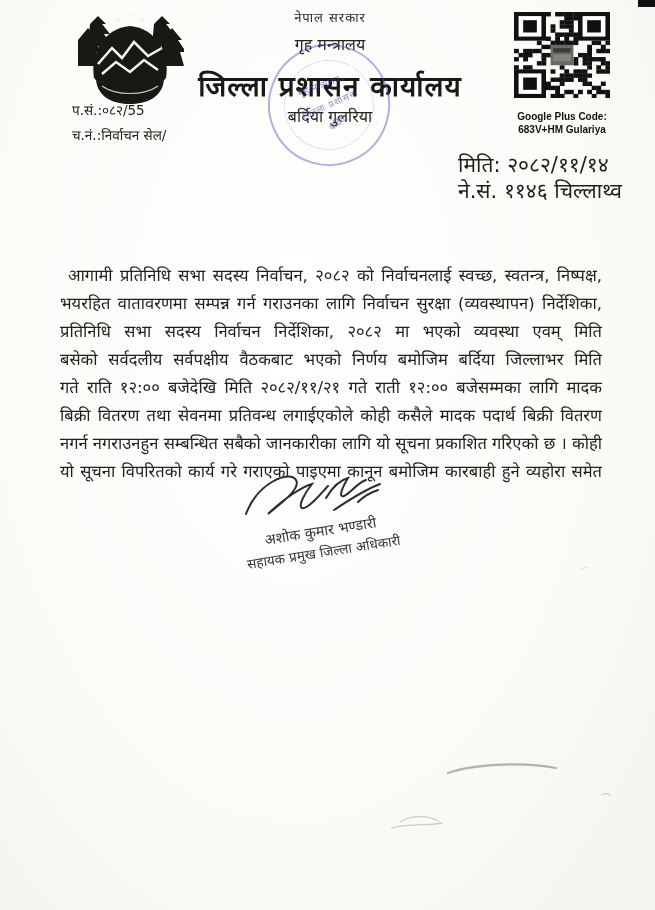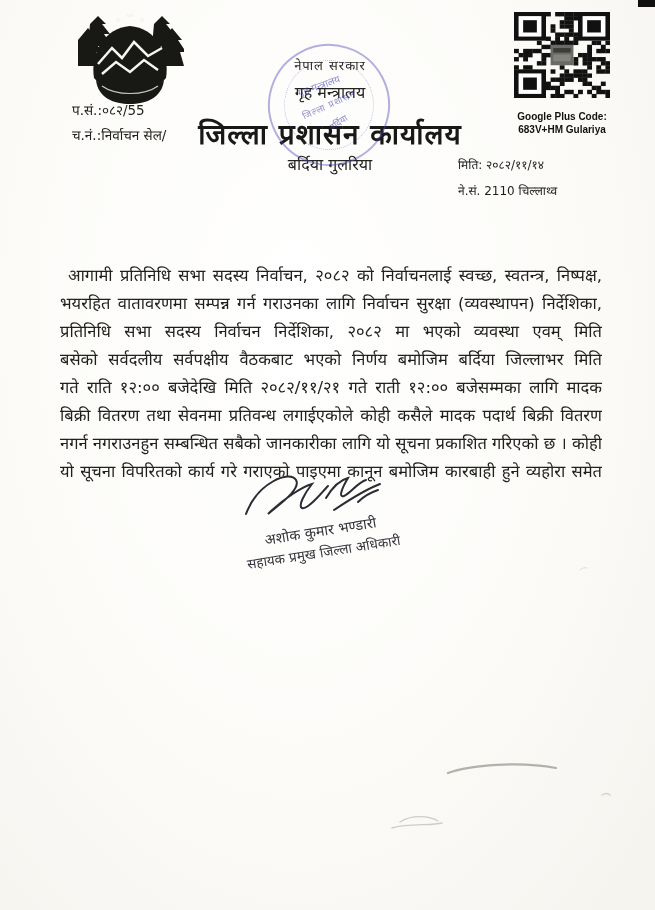--- a/index.html
+++ b/index.html
@@ -10,21 +10,21 @@
   }
   .page{
     position:relative;width:655px;height:910px;overflow:hidden;
     background:
       radial-gradient(ellipse at 45% 35%, #ffffff 0%, #fcfbf8 55%, #f4f3ee 100%);
     color:#20201e;
   }
   
   .emblem{position:absolute;left:76px;top:6px;width:108px;height:102px;}
   .hdr-center{position:absolute;left:140px;width:380px;top:8px;text-align:center;}
-  .gov-line{font-size:13px;letter-spacing:1px;color:#2a2a26;margin-top:48px;}
+  .gov-line{font-size:13px;letter-spacing:1px;color:#2a2a26;}
   .ministry-line{font-size:16px;margin-top:7px;color:#23231f;}
   .office-line{font-size:28px;font-weight:700;margin-top:11px;color:#181816;letter-spacing:1px;}
   .location-line{font-size:16px;margin-top:1px;color:#23231f;}
   .ref-block{position:absolute;left:72px;top:98px;font-size:13.5px;line-height:25px;color:#22221e;}
   .qr-block{position:absolute;left:508px;top:12px;width:108px;text-align:center;}
   .qr-svg{display:block;margin:0 auto;}
   .qr-caption{font-size:10px;font-weight:700;color:#111;margin-top:12px;line-height:13px;font-family:Liberation Sans, sans-serif;}
   .corner-mark{position:absolute;right:0;top:0;width:17px;height:7px;background:#101010;}
   
   .stamp{
@@ -36,21 +36,21 @@
   }
   .stamp-inner{
     position:absolute;left:14px;top:14px;right:14px;bottom:14px;
     border:1px dotted rgba(74,70,181,.35);border-radius:50%;
   }
   .stamp-line{position:absolute;width:100%;text-align:center;font-size:10px;white-space:nowrap;}
   .stamp-line.l1{top:30px;transform:rotate(8deg);}
   .stamp-line.l2{top:52px;font-size:9px;transform:rotate(4deg);letter-spacing:1px;}
   .stamp-line.l3{top:72px;font-size:9px;transform:rotate(-6deg);}
   
-  .date-block{position:absolute;left:458px;top:152px;font-size:12px;line-height:26px;color:#1e1e1b;}
+  .date-block{position:absolute;left:458px;top:152px;font-size:21px;line-height:26px;color:#1e1e1b;}
   
   .notice-title{
     position:absolute;left:0;width:655px;top:214px;text-align:center;
     font-size:20px;font-weight:700;color:#161614;letter-spacing:.5px;
   }
   .body-text{
     position:absolute;left:60px;width:542px;top:262px;
     font-size:16.5px;color:#1f1f1c;
   }
   .body-line{
@@ -267,21 +267,21 @@
 
   <div class="stamp">
     <div class="stamp-inner"></div>
     <div class="stamp-line l1">गृह मन्त्रालय</div>
     <div class="stamp-line l2">जिल्ला प्रशासन</div>
     <div class="stamp-line l3">बर्दिया</div>
   </div>
 
   <div class="date-block">
     <div>मिति: २०८२/११/१४</div>
-    <div>ने.सं. 2110 चिल्लाथ्व</div>
+    <div>ने.सं. ११४६ चिल्लाथ्व</div>
   </div>
 
 
   <div class="body-text">
     <div class="body-line just first">आगामी प्रतिनिधि सभा सदस्य निर्वाचन, २०८२ को निर्वाचनलाई स्वच्छ, स्वतन्त्र, निष्पक्ष, सुरक्षित र</div>
     <div class="body-line just">भयरहित वातावरणमा सम्पन्न गर्न गराउनका लागि निर्वाचन सुरक्षा (व्यवस्थापन) निर्देशिका, २०७८ र</div>
     <div class="body-line just">प्रतिनिधि सभा सदस्य निर्वाचन निर्देशिका, २०८२ मा भएको व्यवस्था एवम् मिति २०८२/११/१३ गते</div>
     <div class="body-line just">बसेको सर्वदलीय सर्वपक्षीय वैठकबाट भएको निर्णय बमोजिम बर्दिया जिल्लाभर मिति २०८२/११/१४</div>
     <div class="body-line just">गते राति १२:०० बजेदेखि मिति २०८२/११/२१ गते राती १२:०० बजेसम्मका लागि मादक पदार्थ</div>
     <div class="body-line just">बिक्री वितरण तथा सेवनमा प्रतिवन्ध लगाईएकोले कोही कसैले मादक पदार्थ बिक्री वितरण तथा सेवन</div>

